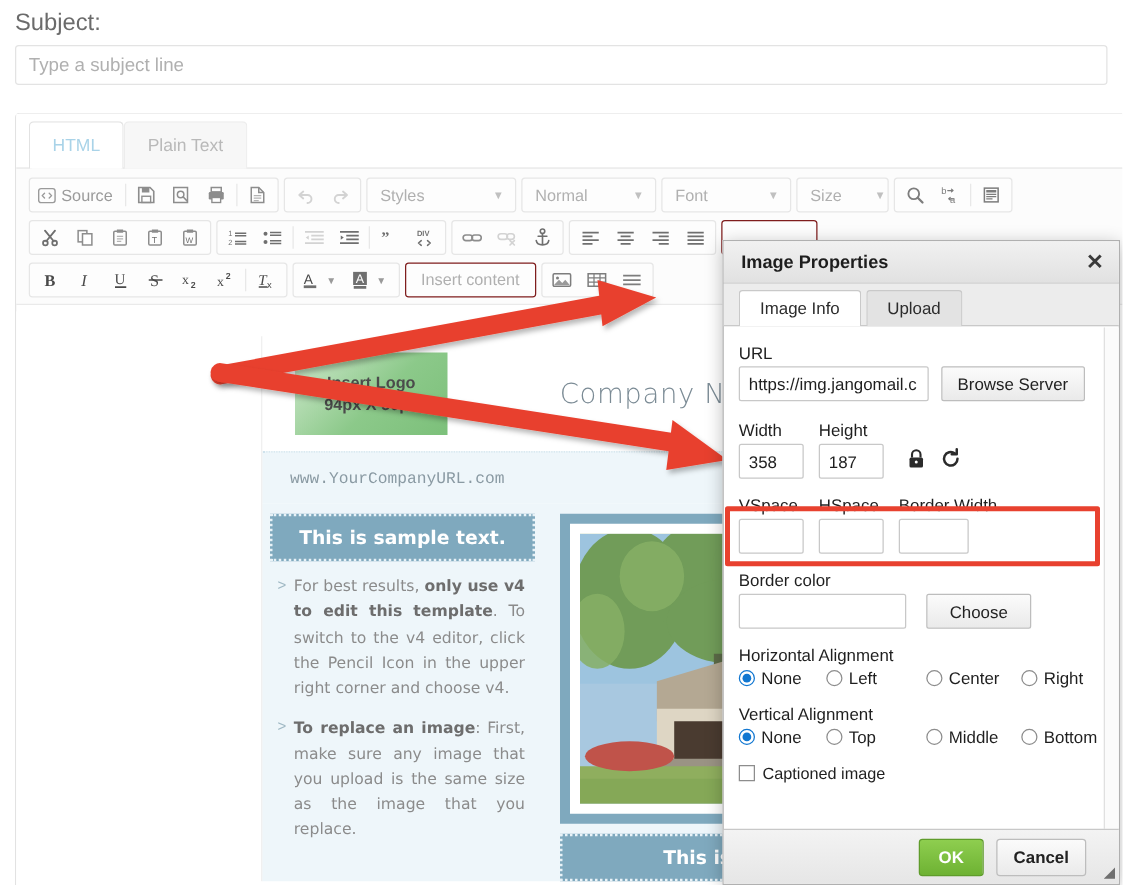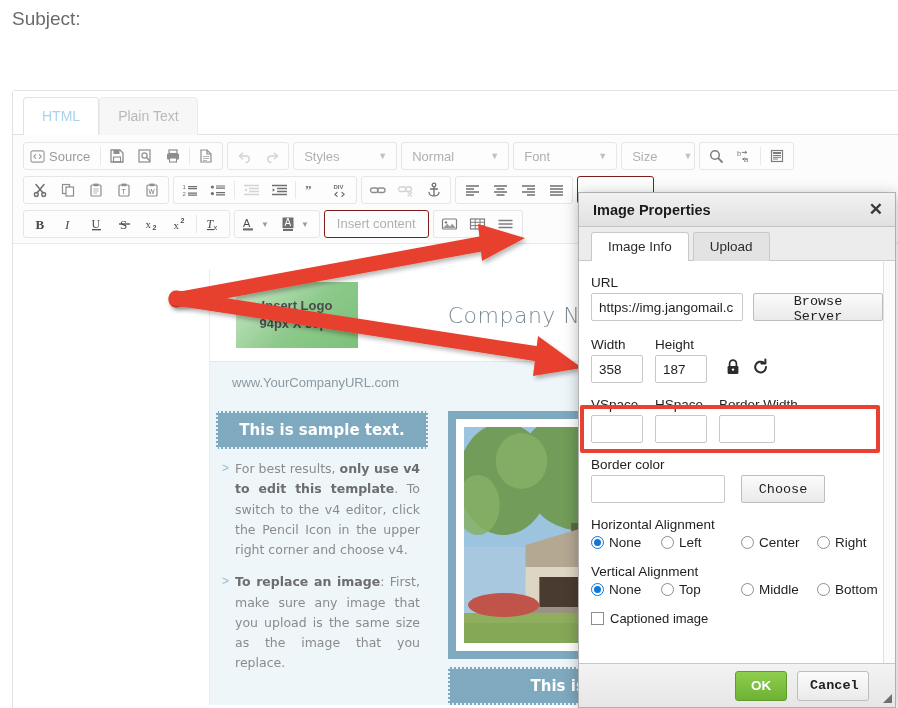--- a/index.html
+++ b/index.html
@@ -66,21 +66,21 @@
   .tb-btn.wide { width:auto; padding:0 8px 0 4px; gap:4px; font-size:13px; color:#9b9b9b; }
   .tb-btn.faded { opacity:.42; }
   .tb-sep { width:1px; height:18px; background:#e8e8e8; margin:0 2px; }
   .tb-combo {
     display:flex; align-items:center; justify-content:space-between;
     border:1px solid #e6e6e6; border-radius:3px; background:#fdfdfd;
     height:28px; color:#b0b0b0; font-size:13px; cursor:pointer;
   }
   .tb-combo .cap { padding:0 6px 0 10px; white-space:nowrap; }
   .tb-combo .arw { padding:0 9px 0 4px; font-size:9px; color:#c0c0c0; }
-  .tb-combo.styles { width:104px; }
+  .tb-combo.styles { width:120px; }
   .tb-combo.normal { width:108px; }
   .tb-combo.font { width:104px; }
   .tb-combo.size { width:74px;gap:16px; }
   .tb-ph {
     border:1px solid #7f1d1d; border-radius:3px; background:#fdfdfd;
     height:28px; line-height:26px; color:#b0b0b0; font-size:13px;
     padding:0 12px; white-space:nowrap;
   }
   svg.ic { display:block; }
 
@@ -100,21 +100,21 @@
     display:flex; flex-direction:column; align-items:center; justify-content:center;
     color:#4b4b4b; font-weight:bold; font-size:13px; line-height:1.35;
   }
   #company-name {
     flex:1; text-align:center; font-size:22px; color:#7b8b95; letter-spacing:.5px;
     font-family:"DejaVu Sans", sans-serif; font-weight:300;
   }
   #tpl-urlbar {
     background:#eef6fa; border-top:1px dotted #cfe2ec;
     height:42px; display:flex; align-items:center; padding-left:22px;
-    font-size:13px; color:#8a9aa3; font-family:Liberation Sans, sans-serif;
+    font-size:13px; color:#8a9aa3; font-family:Liberation Mono, monospace;
   }
   #tpl-cols { display:flex; background:#eef6fa; padding:8px 6px 0 6px; gap:20px; }
   .tpl-col { position:relative; }
   .tpl-col.left { width:212px; }
   .tpl-col.right { width:270px; }
   .sample-bar {
     background:#7fa9be; border:2px dotted #e8f2f7;
     color:#ffffff; font-weight:bold; font-size:15px;
     padding:8px 0; text-align:center;
     font-family:"DejaVu Sans", sans-serif;
@@ -168,21 +168,21 @@
   .fld-label { font-size:13.5px; color:#1f1f1f; margin-bottom:3px; }
   .txtin {
     border:1px solid #c8c8c8; border-radius:2px; height:28px;
     background:#fff; font-size:13.5px; color:#1f1f1f;
     padding:0 7px; font-family:"Liberation Sans", sans-serif; outline:none;
   }
   .btn {
     border:1px solid #bdbdbd; border-radius:2px;
     background:linear-gradient(#fbfbfb,#eaeaea);
     font-size:13.5px; color:#222; cursor:pointer;
-    font-family:Liberation Mono, monospace; height:28px; padding:0 12px;
+    font-family:Liberation Sans, sans-serif; height:28px; padding:0 12px;
   }
   #url-row { display:flex; gap:10px; align-items:center; }
   #url-input { width:152px; }
   #alt-highlight {
     position:absolute; left:1px; top:144px; width:300px; height:48px;
     border:4px solid #e8412f; border-radius:2px; pointer-events:none;
   }
   #alt-block { margin-top:10px; }
   #alt-input { width:276px; margin-left:4px; margin-top:1px; }
   #dim-row { display:flex; align-items:flex-end; gap:12px; margin-top:16px; }
@@ -227,20 +227,21 @@
   #dlg-grip {
     position:absolute; right:3px; bottom:4px; width:0; height:0;
     border-left:9px solid transparent; border-bottom:9px solid #6f6f6f;
   }
 </style>
 </head>
 <body>
 
 <div id="subject-area">
   <div id="subject-label">Subject:</div>
+  <input id="subject-input" type="text" placeholder="Type a subject line" style="">
 </div>
 
 <div id="editor-panel">
 
   <div id="tab-strip">
     <div class="tab active">HTML</div>
     <div class="tab inactive">Plain Text</div>
   </div>
 
   <div id="toolbar">

